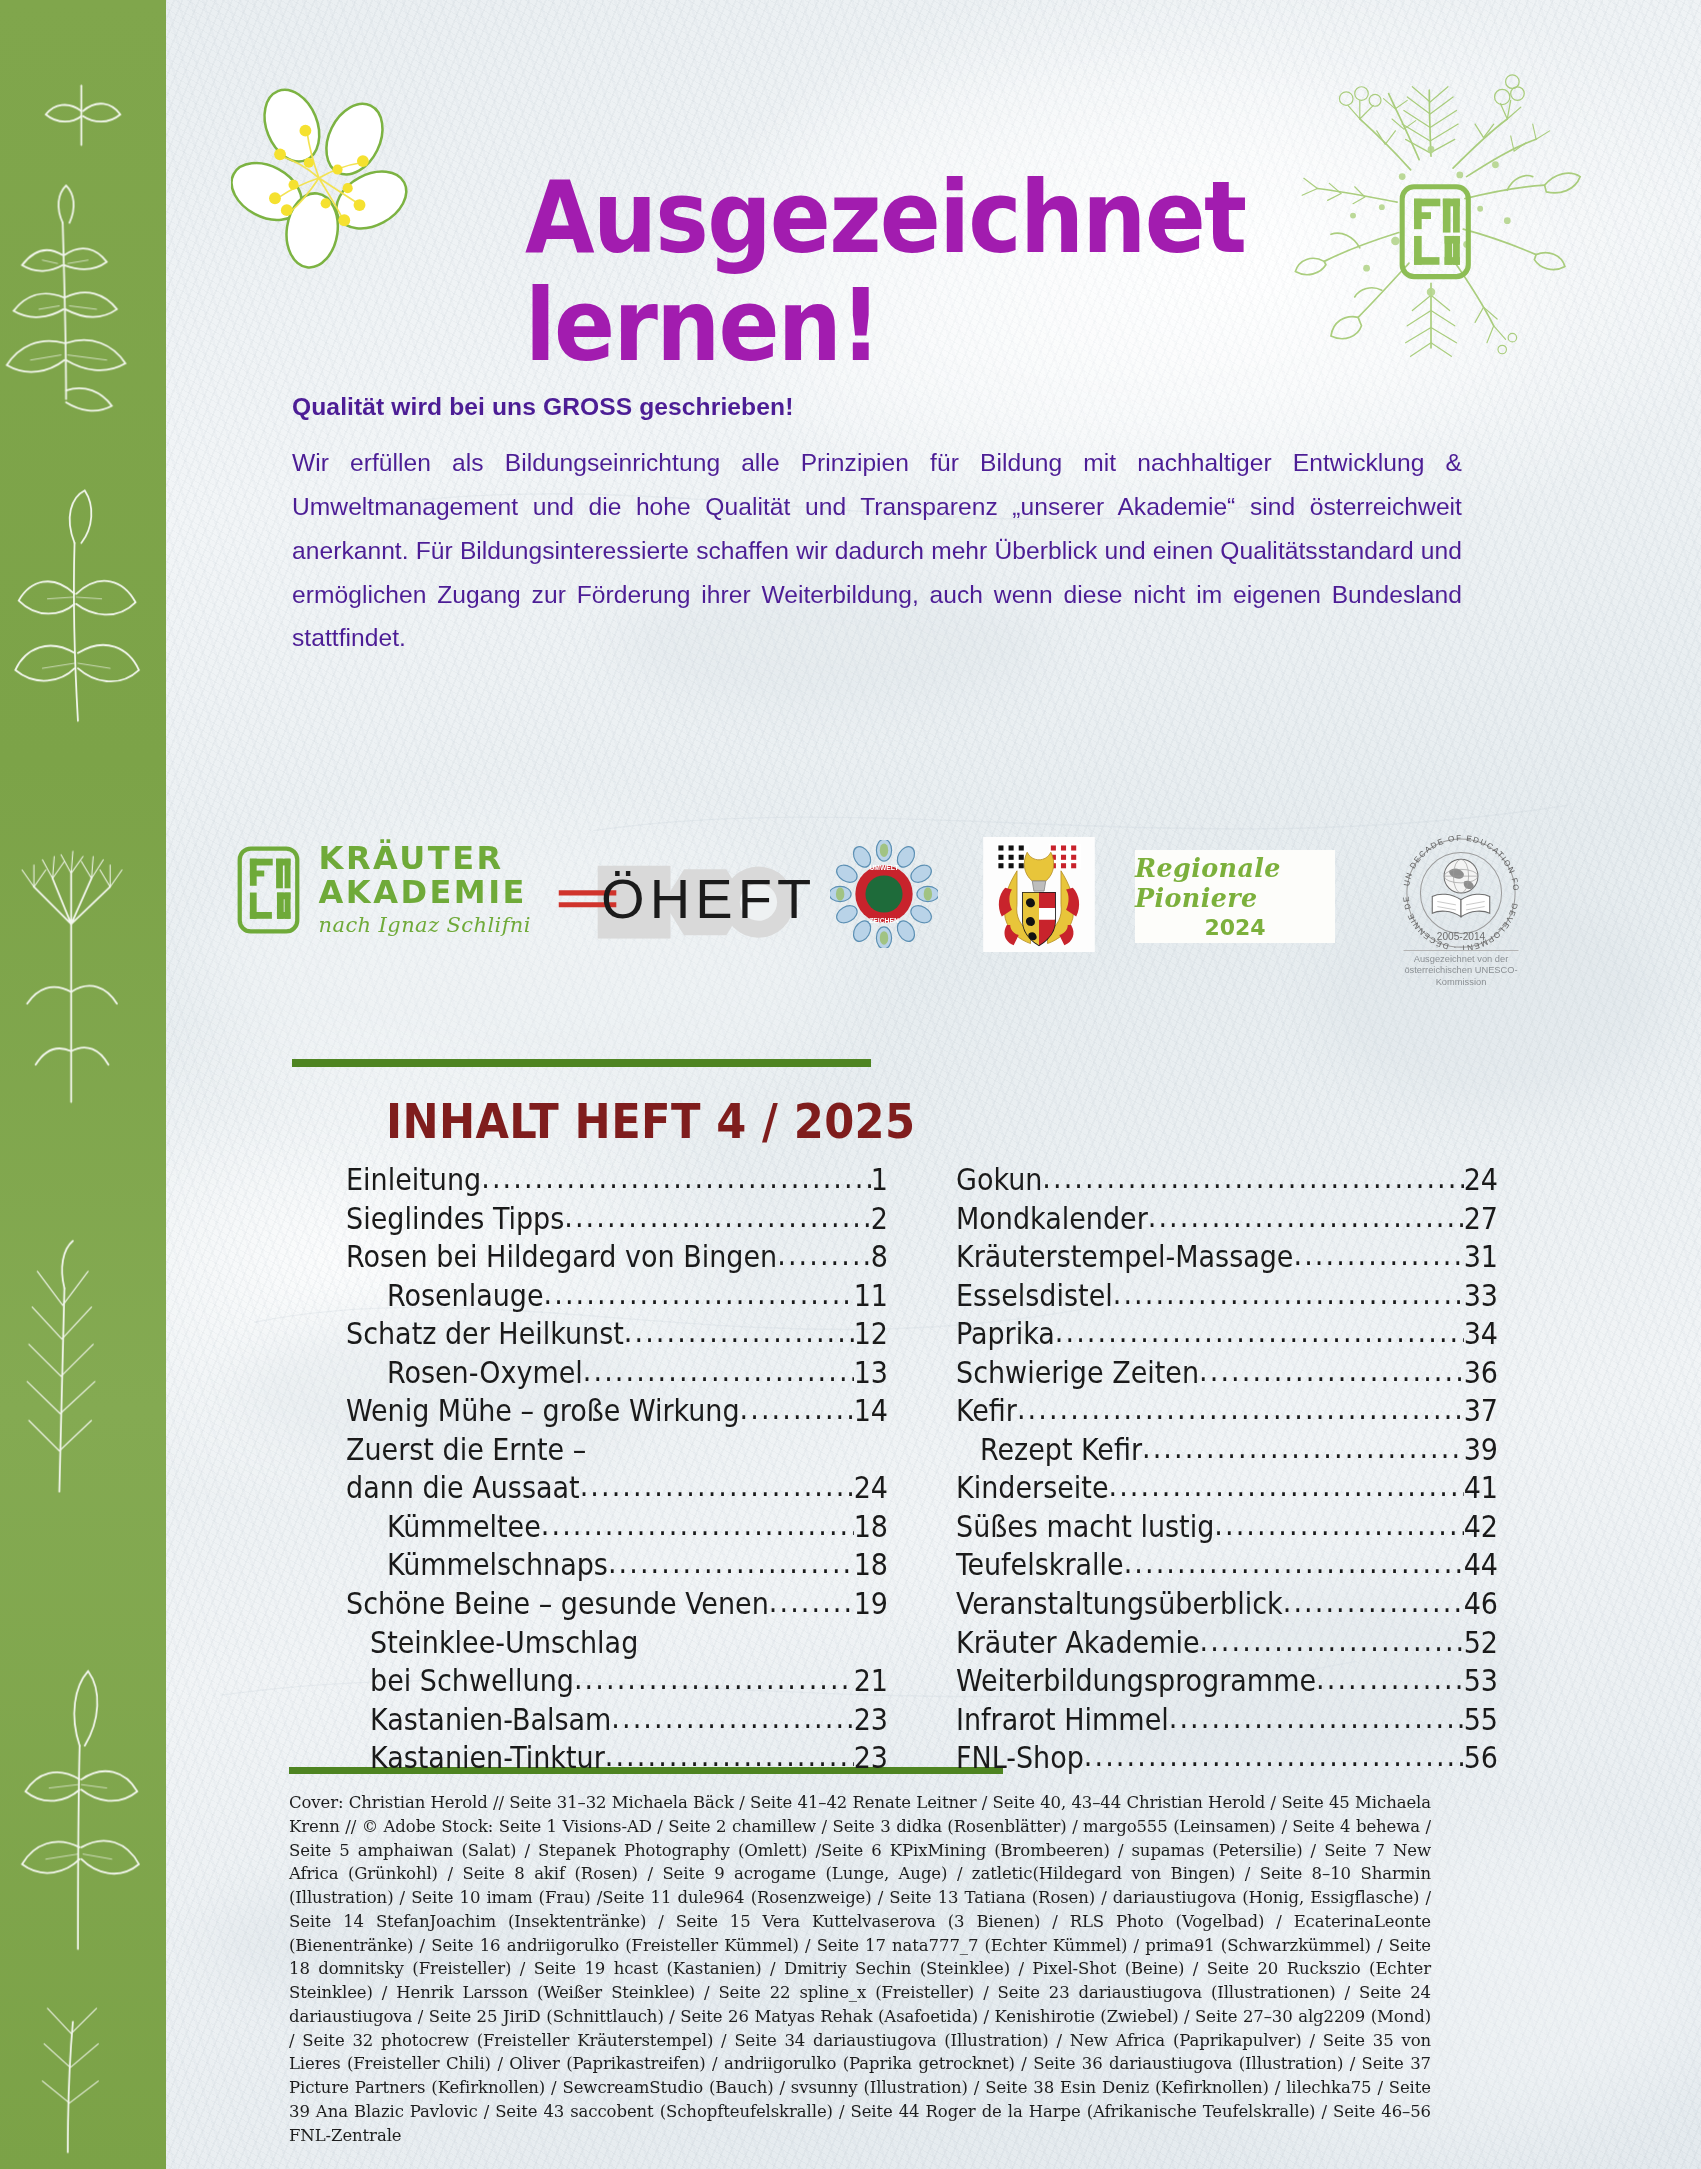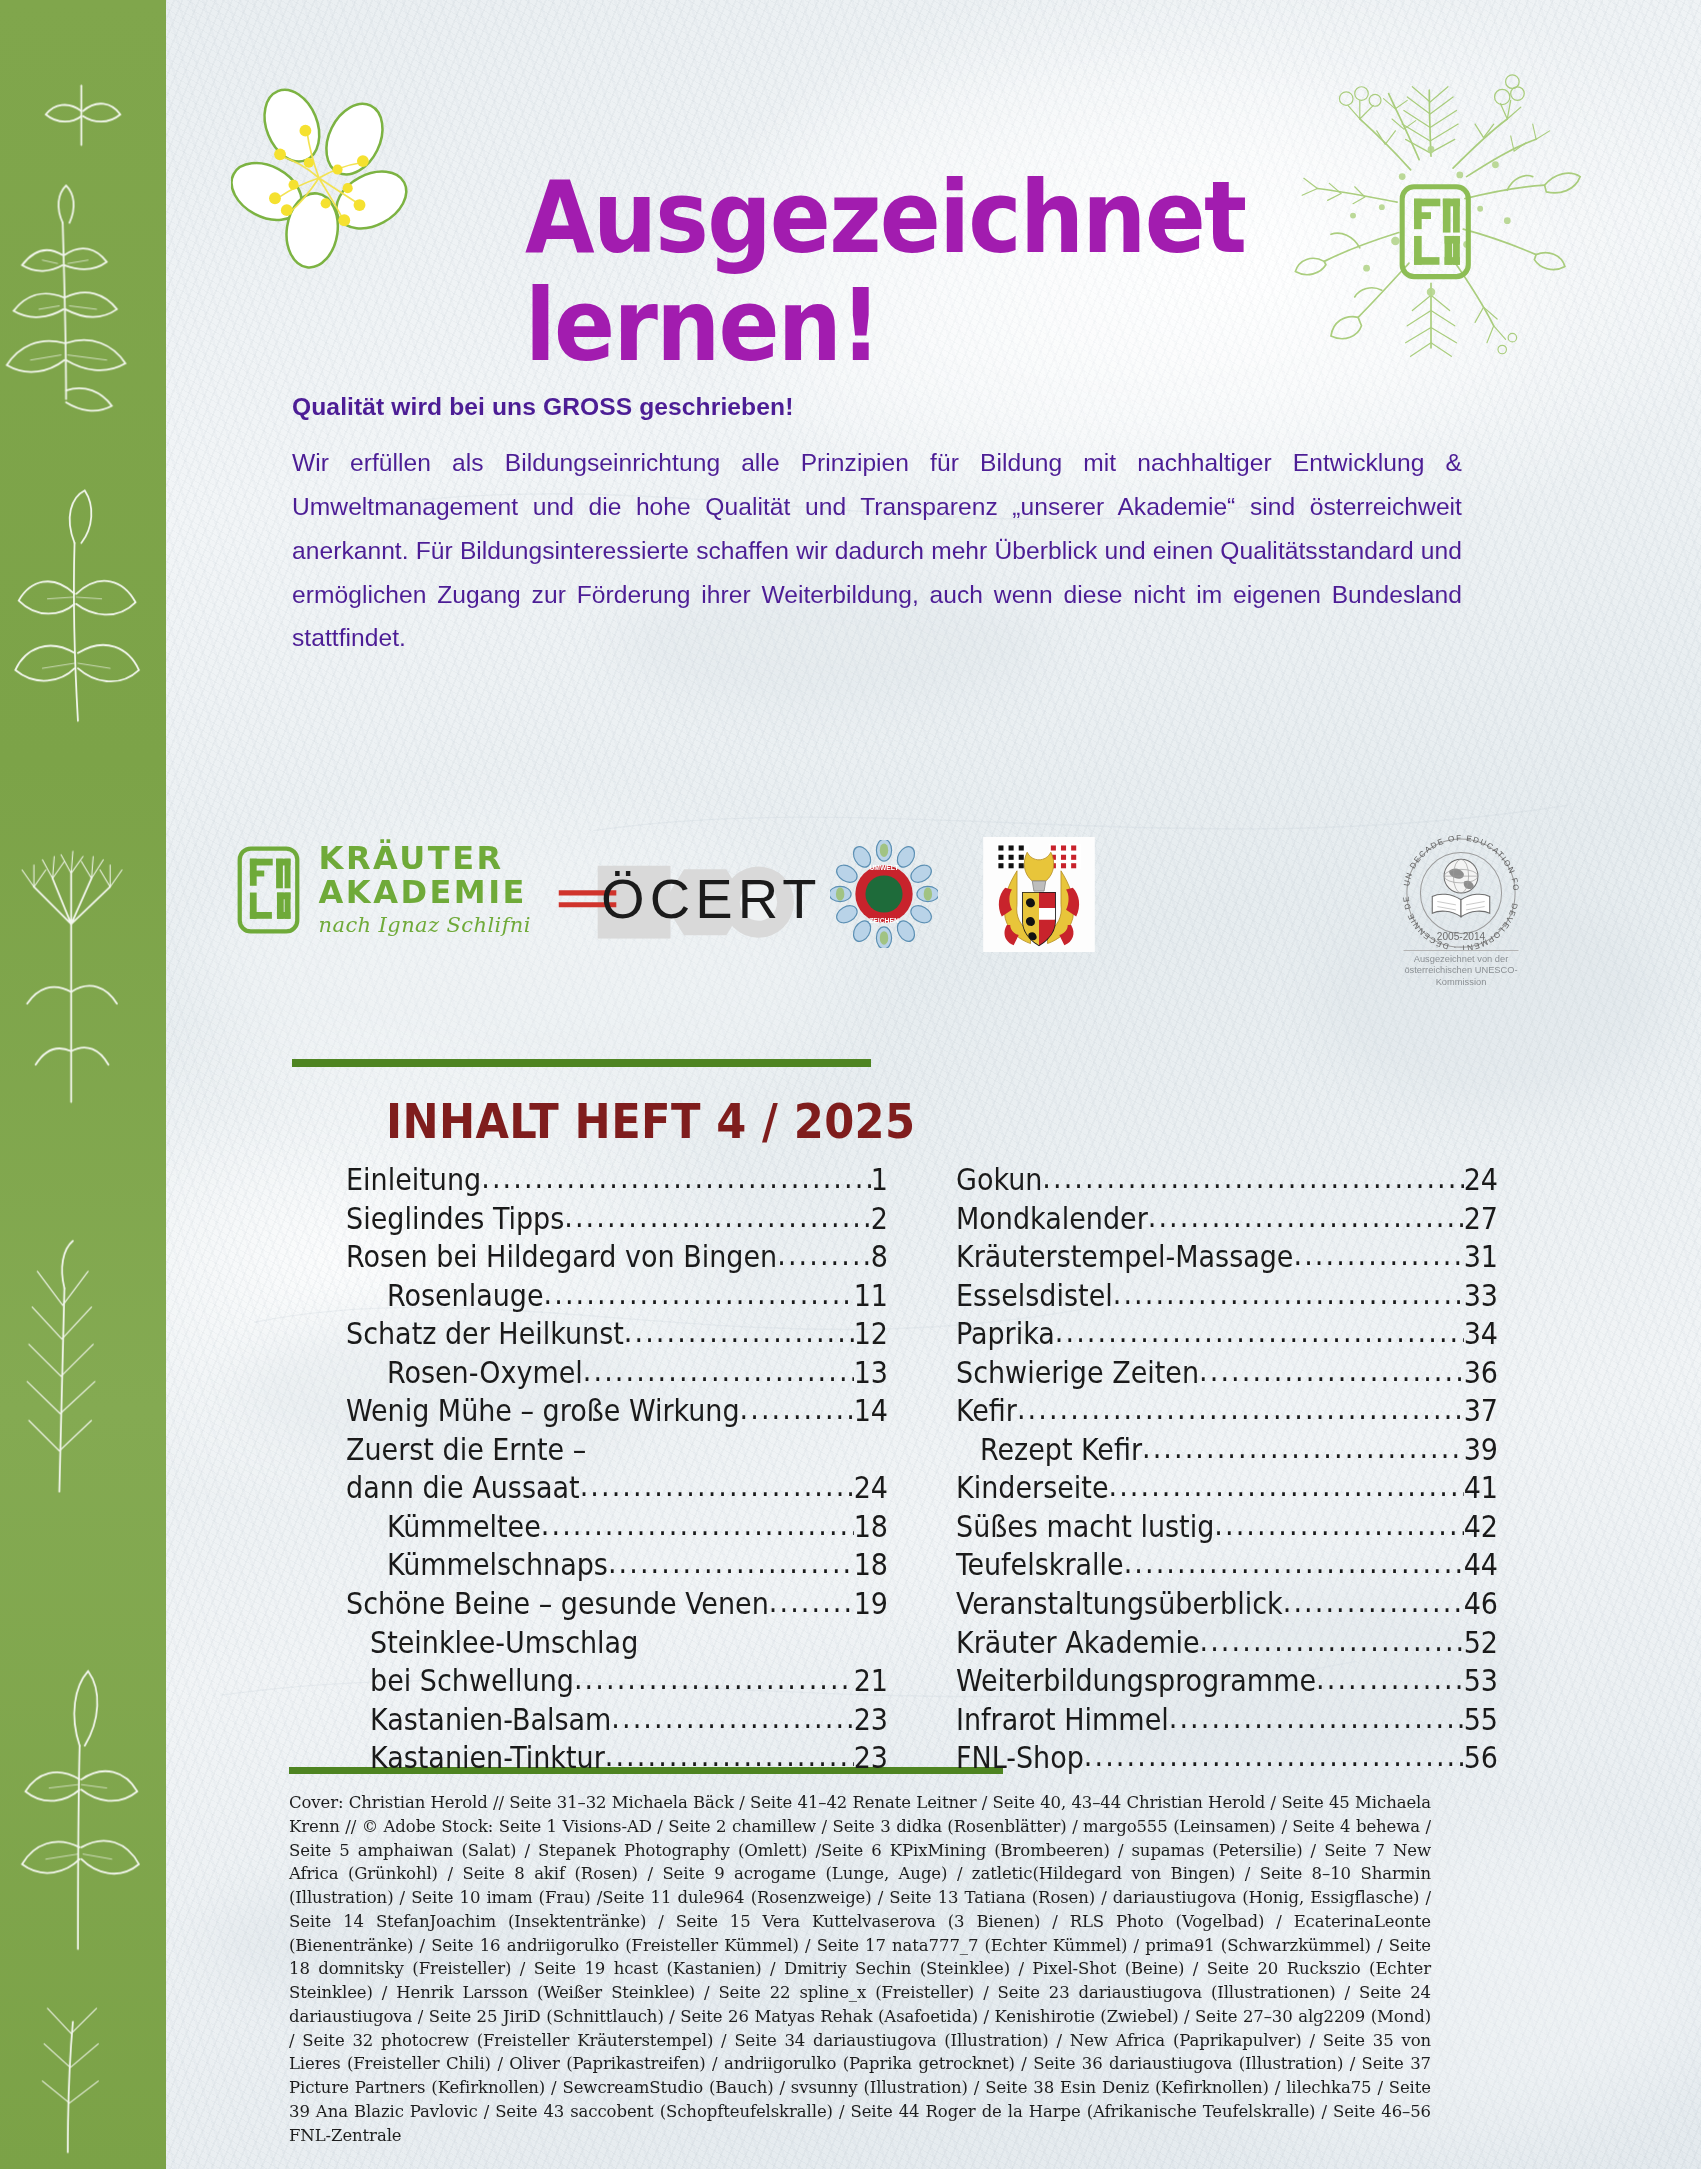--- a/index.html
+++ b/index.html
@@ -435,21 +435,21 @@
       <rect x="48" y="8" width="86" height="86" fill="#d9d9d9"></rect>
       <polygon points="150,12 200,12 224,51 200,90 150,90 126,51" fill="#d9d9d9"></polygon>
       <circle cx="238" cy="51" r="42" fill="#d9d9d9"></circle>
       <circle cx="238" cy="51" r="22" fill="#eef1f2"></circle>
       <g stroke="#d0342c" stroke-width="6">
         <line x1="2" y1="40" x2="70" y2="40"></line>
         <line x1="2" y1="54" x2="70" y2="54"></line>
       </g>
     </svg>
     <div style="position:absolute; left:44px; top:6.8px;">
-      <span class="ocert-txt"><span>Ö</span><span>CERT</span></span>
+      <span class="ocert-txt"><span>Ö</span><span>HEFT</span></span>
     </div>
   </div>
 
   <div class="logo" style="left:593px; top:22px;">
     <svg width="108" height="108" viewBox="0 0 128 128">
       <g>
         <g fill="#b9d3e8" stroke="#5b8fb3" stroke-width="1.4">
           <ellipse cx="64" cy="12" rx="9" ry="13"></ellipse>
           <ellipse cx="90" cy="20" rx="9" ry="13" transform="rotate(30 90 20)"></ellipse>
           <ellipse cx="108" cy="40" rx="9" ry="13" transform="rotate(60 108 40)"></ellipse>
@@ -528,20 +528,24 @@
         <rect x="66" y="66" width="19" height="18" fill="#c8232c"></rect>
         <rect x="66" y="84" width="19" height="14" fill="#ffffff"></rect>
         <path d="M66,98 L85,98 L85,100 C85,118 66,128 66,128 Z" fill="#c8232c"></path>
       </g>
       <g fill="#bdbdbd" stroke="#8a8a8a" stroke-width="1">
         <path d="M58,52 L74,52 L72,64 L60,64 Z"></path>
       </g>
     </svg>
   </div>
 
+  <div class="logo reg-pio" style="left:898px; top:32px;">
+    <div class="rp1">Regionale Pioniere</div>
+    <div class="rp2">2024</div>
+  </div>
 
   <div class="logo" style="left:1153px; top:8.5px; display:flex; flex-direction:column; align-items:center;">
     <svg width="142" height="127" viewBox="0 0 168 150">
       <defs>
         <path id="ringOuter" d="M84,140 A62,62 0 1 1 84,16 A62,62 0 1 1 84,140"></path>
         <path id="ringTop" d="M22,78 A62,62 0 0 1 146,78"></path>
         <path id="ringBot" d="M146,78 A62,62 0 0 1 22,78"></path>
       </defs>
       <g fill="none" stroke="#9b9b9b" stroke-width="1.2">
         <circle cx="84" cy="78" r="64"></circle>

